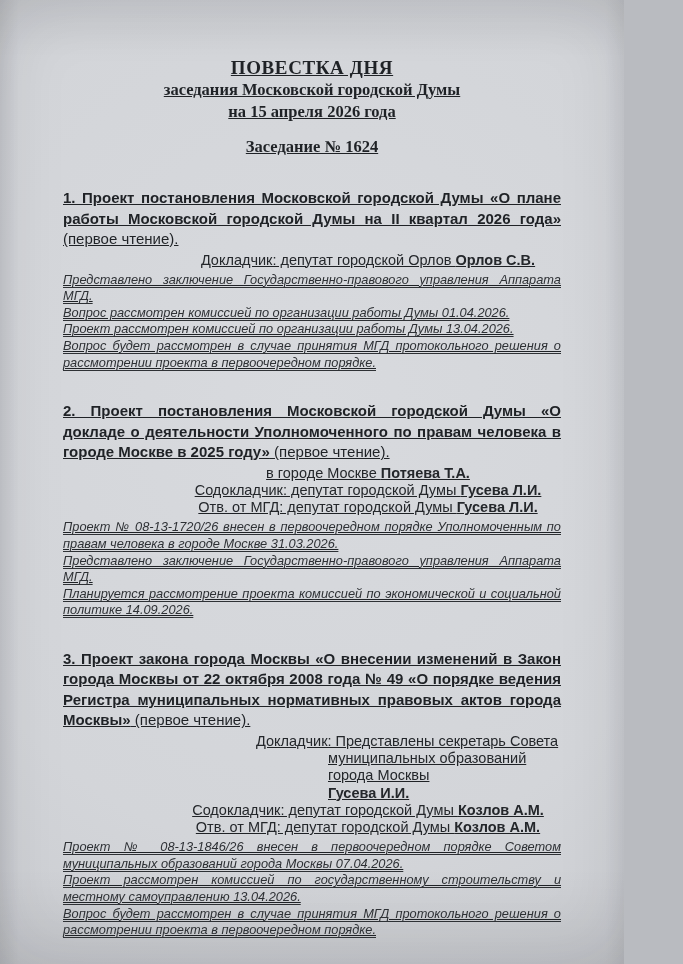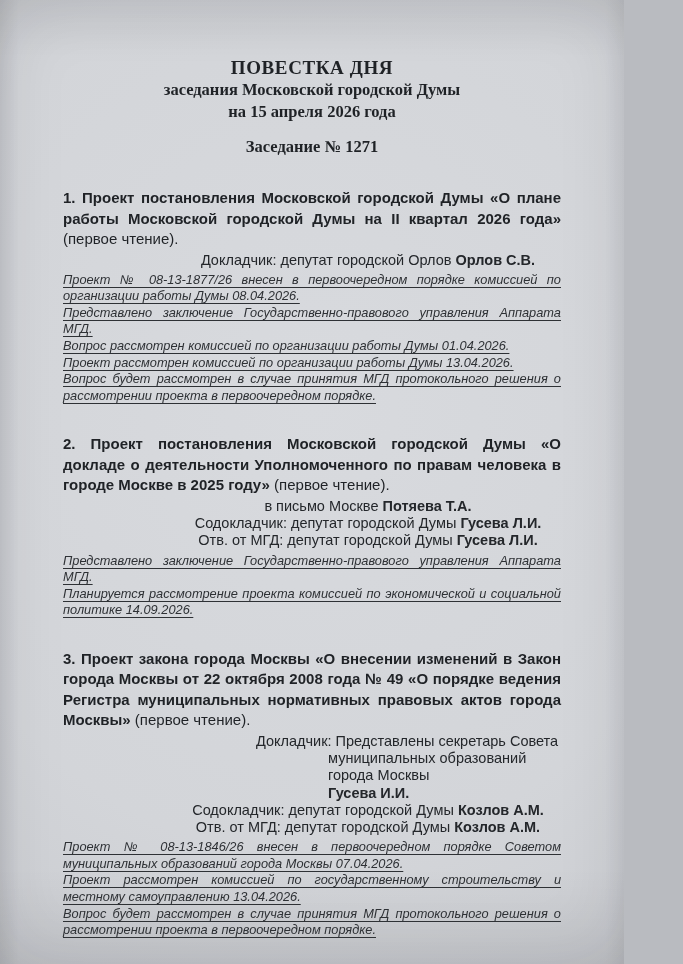--- a/index.html
+++ b/index.html
@@ -11,20 +11,21 @@
     position:relative;
     width:624px;height:964px;
     overflow:hidden;
     background:
       linear-gradient(180deg, rgba(0,0,0,0.05) 0%, rgba(0,0,0,0) 6%, rgba(0,0,0,0) 90%, rgba(0,0,0,0.06) 100%),
       linear-gradient(90deg, rgba(0,0,0,0.07) 0%, rgba(0,0,0,0) 3%, rgba(0,0,0,0) 97%, rgba(0,0,0,0.05) 100%),
       radial-gradient(ellipse 120% 85% at 50% 42%, #d8dade 0%, var(--paper) 55%, var(--paper-edge) 100%);
     box-shadow: inset 0 0 70px rgba(20,22,28,0.10);
     font-family:"Liberation Sans", sans-serif;
     color:var(--ink);
+    text-decoration:underline;
   }
   .sheet{ padding:57px 63px 0 63px; }
 
   
   .title-block{ text-align:center; font-family:"Liberation Serif", serif; font-weight:bold; }
   .doc-title{ font-size:19px; line-height:22px; letter-spacing:0.6px; }
   .doc-subtitle{ font-size:16.5px; line-height:22px; }
   .session-line{ font-family:"Liberation Serif", serif; font-weight:bold;
     font-size:16.5px; line-height:22px; text-align:center; margin-top:13px; }
 
@@ -57,44 +58,44 @@
 <body>
 
 <div class="photo">
   <div class="sheet">
 
     <div class="title-block">
       <div class="doc-title">ПОВЕСТКА ДНЯ</div>
       <div class="doc-subtitle">заседания Московской городской Думы</div>
       <div class="doc-subtitle">на 15 апреля 2026 года</div>
     </div>
-    <div class="session-line">Заседание № 1271</div>
+    <div class="session-line">Заседание № 1624</div>
 
     <section class="item first">
       <p class="item-heading"><b>1. Проект постановления Московской городской Думы «О плане работы Московской городской Думы на II квартал 2026 года»</b><span class="plain"> (первое чтение).</span></p>
       <div class="speakers">
         <div class="spk"><span>Докладчик: депутат городской Орлов </span><b>Орлов С.В.</b></div>
       </div>
       <div class="notes">
-        <p class="note">Проект № 08-13-1877/26 внесен в первоочередном порядке комиссией по организации работы Думы 08.04.2026.</p>
         <p class="note">Представлено заключение Государственно-правового управления Аппарата МГД.</p>
         <p class="note">Вопрос рассмотрен комиссией по организации работы Думы 01.04.2026.</p>
         <p class="note">Проект рассмотрен комиссией по организации работы Думы 13.04.2026.</p>
         <p class="note">Вопрос будет рассмотрен в случае принятия МГД протокольного решения о рассмотрении проекта в первоочередном порядке.</p>
       </div>
     </section>
 
     <section class="item">
       <p class="item-heading"><b>2. Проект постановления Московской городской Думы «О докладе о деятельности Уполномоченного по правам человека в городе Москве в 2025 году»</b><span class="plain"> (первое чтение).</span></p>
       <div class="speakers">
-        <div class="spk"><span>в письмо Москве </span><b>Потяева Т.А.</b></div>
+        <div class="spk"><span>в городе Москве </span><b>Потяева Т.А.</b></div>
         <div class="spk"><span>Содокладчик: депутат городской Думы </span><b>Гусева Л.И.</b></div>
         <div class="spk"><span>Отв. от МГД: депутат городской Думы </span><b>Гусева Л.И.</b></div>
       </div>
       <div class="notes">
+        <p class="note">Проект № 08-13-1720/26 внесен в первоочередном порядке Уполномоченным по правам человека в городе Москве 31.03.2026.</p>
         <p class="note">Представлено заключение Государственно-правового управления Аппарата МГД.</p>
         <p class="note">Планируется рассмотрение проекта комиссией по экономической и социальной политике 14.09.2026.</p>
       </div>
     </section>
 
     <section class="item">
       <p class="item-heading"><b>3. Проект закона города Москвы «О внесении изменений в Закон города Москвы от 22 октября 2008 года № 49 «О порядке ведения Регистра муниципальных нормативных правовых актов города Москвы»</b><span class="plain"> (первое чтение).</span></p>
       <div class="speakers">
         <div class="spk left1"><span>Докладчик: Представлены секретарь Совета</span></div>
         <div class="spk left2"><span>муниципальных образований города Москвы</span></div>

